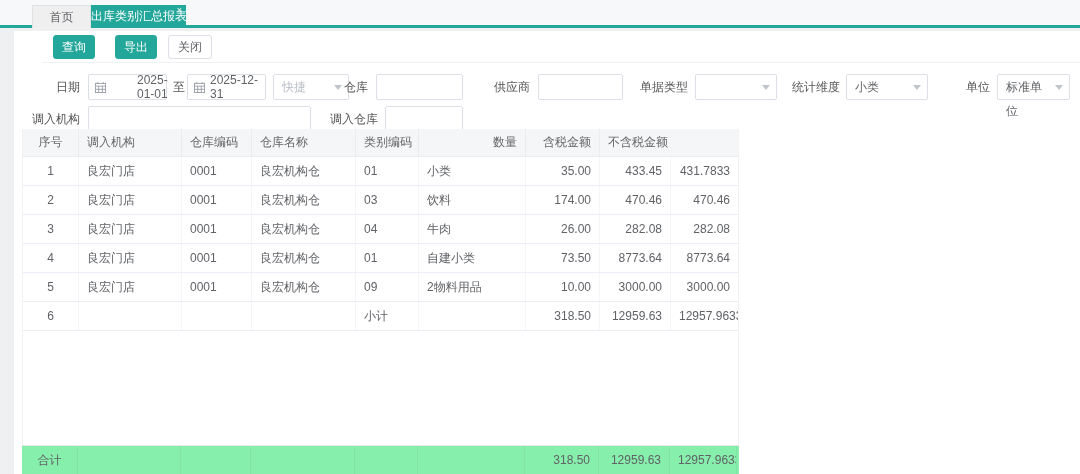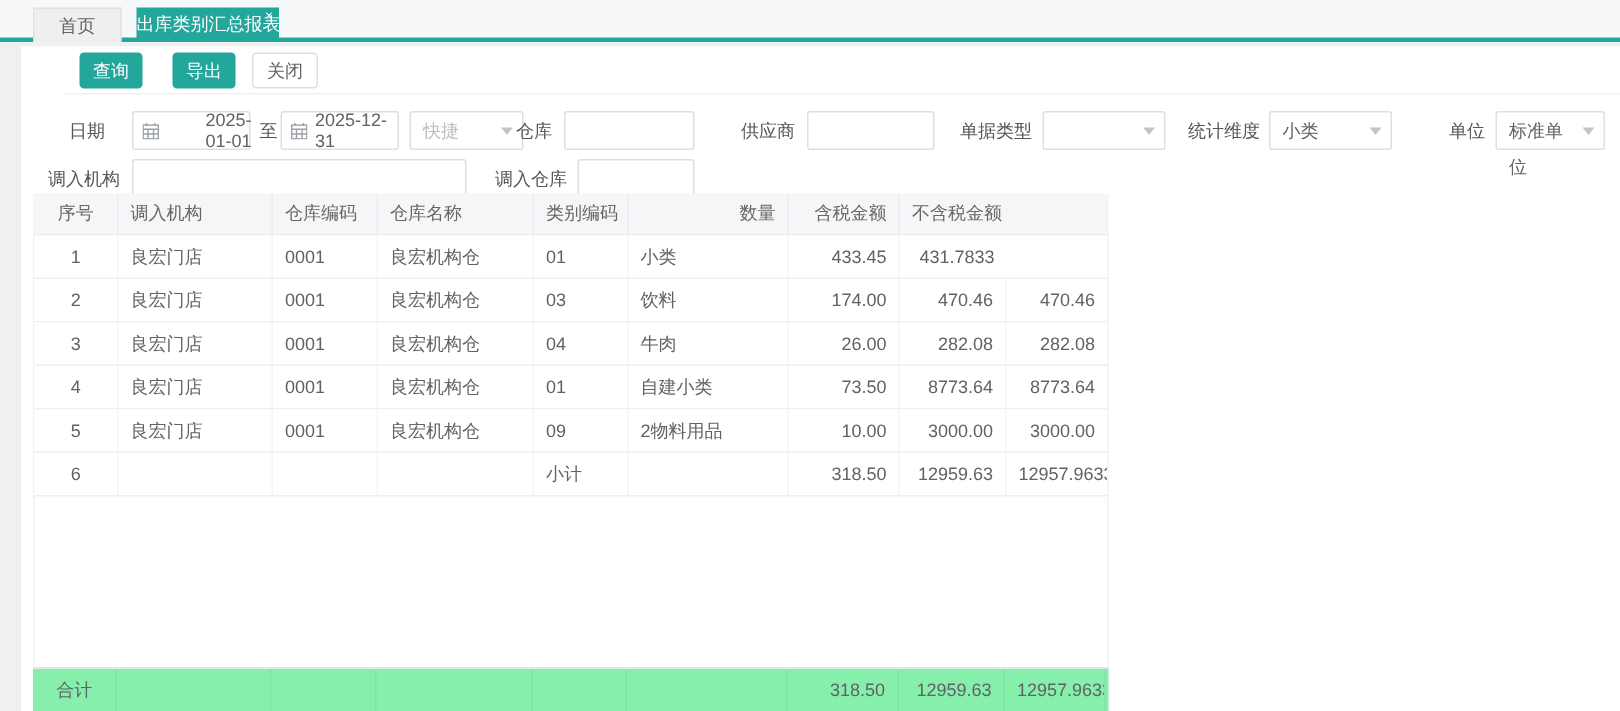--- a/index.html
+++ b/index.html
@@ -3,21 +3,21 @@
 <meta charset="utf-8">
 <style>
   :root { --accent:#23a79b; }
   * { margin:0; padding:0; box-sizing:border-box; font-family:"Liberation Sans","DejaVu Sans",sans-serif; }
   html,body { width:1080px; height:474px; }
   body { position:relative; background:#eef0f1; overflow:hidden; font-size:12px; color:#333; }
 
   
   .tabbar { position:absolute; top:0; left:0; right:0; height:28px; background:#f7f8f9; border-bottom:3px solid var(--accent); }
   .tab { position:absolute; top:5px; height:23px; line-height:23px; text-align:center; font-size:12px; cursor:pointer; white-space:nowrap; }
-  .tab-home { left:22px; width:59px; background:#efefef; border:1px solid #e2e2e2; border-bottom:none; color:#606266; }
+  .tab-home { left:32px; width:59px; background:#efefef; border:1px solid #e2e2e2; border-bottom:none; color:#606266; }
   .tab-active { left:91px; width:95px; background:var(--accent); color:#fff; }
   .tab-close { position:absolute; top:0px; right:4px; font-size:9px; line-height:11px; color:#fff; cursor:pointer; }
 
   
   .panel { position:absolute; left:14px; top:31px; right:0; bottom:0; background:#fff; }
 
   
   .toolbar { position:absolute; top:0; left:0; right:0; height:32px; border-bottom:1px solid #f0f1f2;margin-left:28px; }
   .btn { position:absolute; top:4px; height:24px; line-height:22px; text-align:center; border-radius:3px; font-size:12px; cursor:pointer; }
   .btn-primary { background:var(--accent); border:1px solid var(--accent); color:#fff; width:42px; }
@@ -30,21 +30,21 @@
   .f-box { position:absolute; height:26px; border:1px solid #dcdfe6; border-radius:2px; background:#fff; }
   input.f-box { padding:0 7px; font-size:12px; color:#606266; outline:none; }
   .f-date { display:flex; align-items:center; padding:0 6px; gap:5px; color:#606266; }
   .f-select { line-height:24px; padding:0 18px 0 8px; color:#606266; cursor:pointer; }
   .f-select.muted { color:#b9bec6; }
   .caret { position:absolute; right:6px; top:10px; width:0; height:0;
            border-left:4px solid transparent; border-right:4px solid transparent; border-top:5px solid #c0c4cc; }
   .cal-icon { flex:0 0 auto; display:inline-block; }
 
   .row1 { top:11px; } .row2 { top:43px; }
-  .l-date   { left:12px;  width:44px; }
+  .l-date   { left:22px;  width:44px; }
   .b-date1  { left:74px;  width:79px;gap:31px; }
   .l-to     { left:158px; width:14px; text-align:center; }
   .b-date2  { left:173px; width:79px; }
   .b-quick  { left:259px; width:76px; }
   .l-wh     { left:306px; width:48px; }
   .b-wh     { left:362px; width:87px; }
   .l-sup    { left:468px; width:48px; }
   .b-sup    { left:524px; width:85px; }
   .l-doc    { left:624px; width:50px; }
   .b-doc    { left:681px; width:82px; }
@@ -167,20 +167,21 @@
         <div class="cell r last">不含税金额</div>
       </div>
     <div id="tbody">
         <div class="grid-row trow">
           <div class="cell c">1</div>
           <div class="cell l">良宏门店</div>
           <div class="cell l">0001</div>
           <div class="cell l">良宏机构仓</div>
           <div class="cell l">01</div>
           <div class="cell l">小类</div>
+          <div class="cell r">35.00</div>
           <div class="cell r">433.45</div>
           <div class="cell r last">431.7833</div>
         </div>
         <div class="grid-row trow">
           <div class="cell c">2</div>
           <div class="cell l">良宏门店</div>
           <div class="cell l">0001</div>
           <div class="cell l">良宏机构仓</div>
           <div class="cell l">03</div>
           <div class="cell l">饮料</div>

